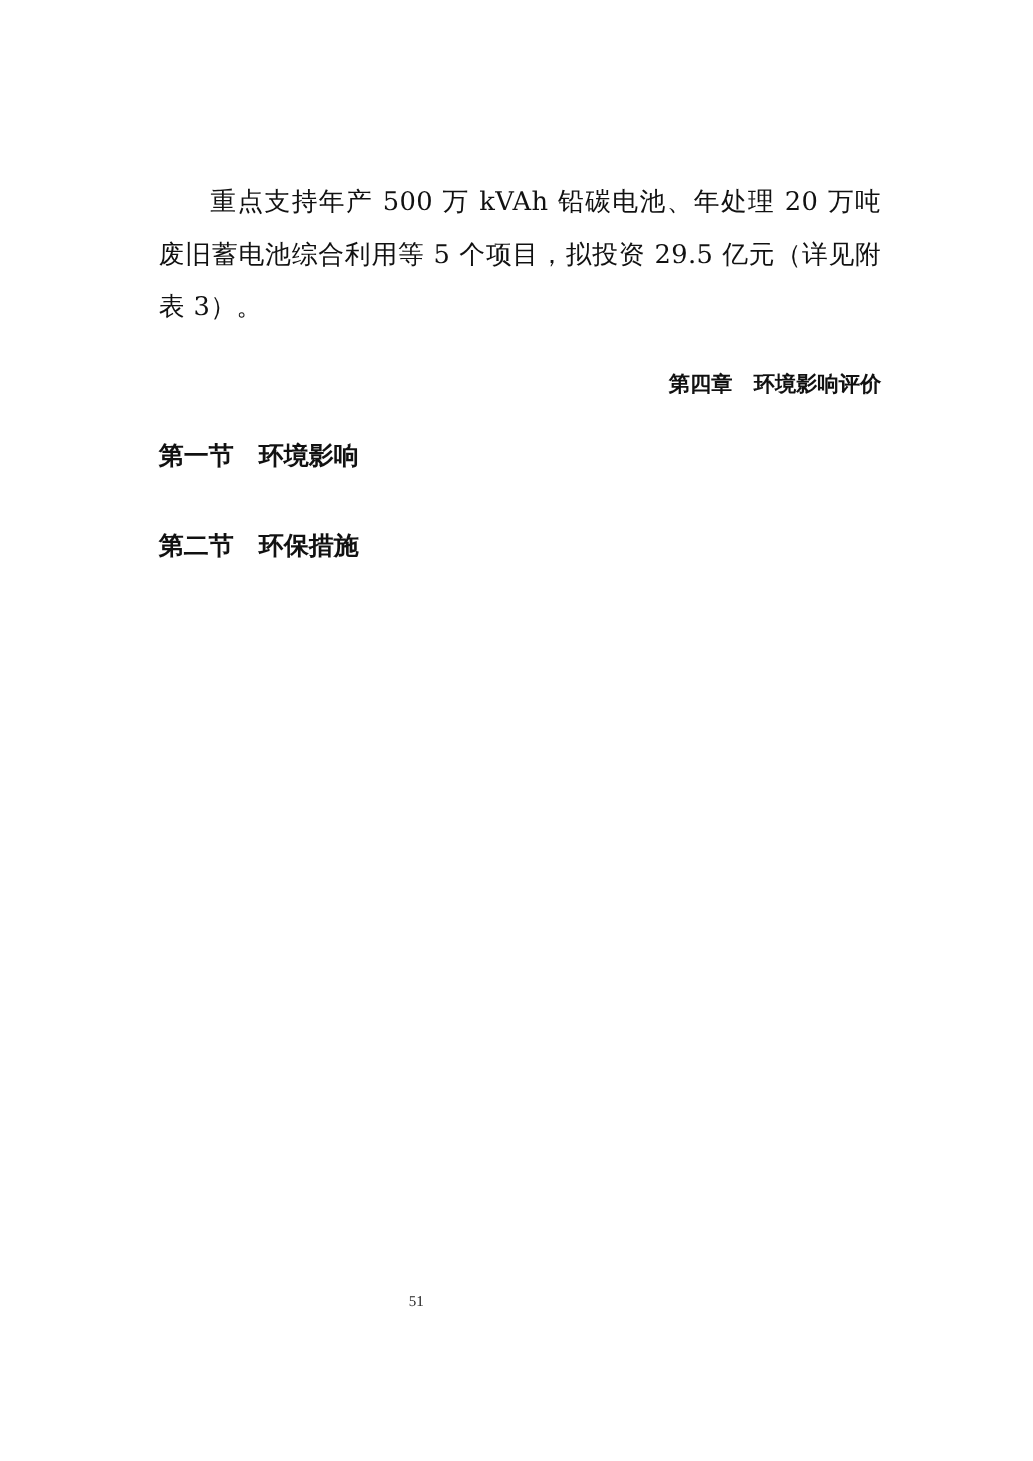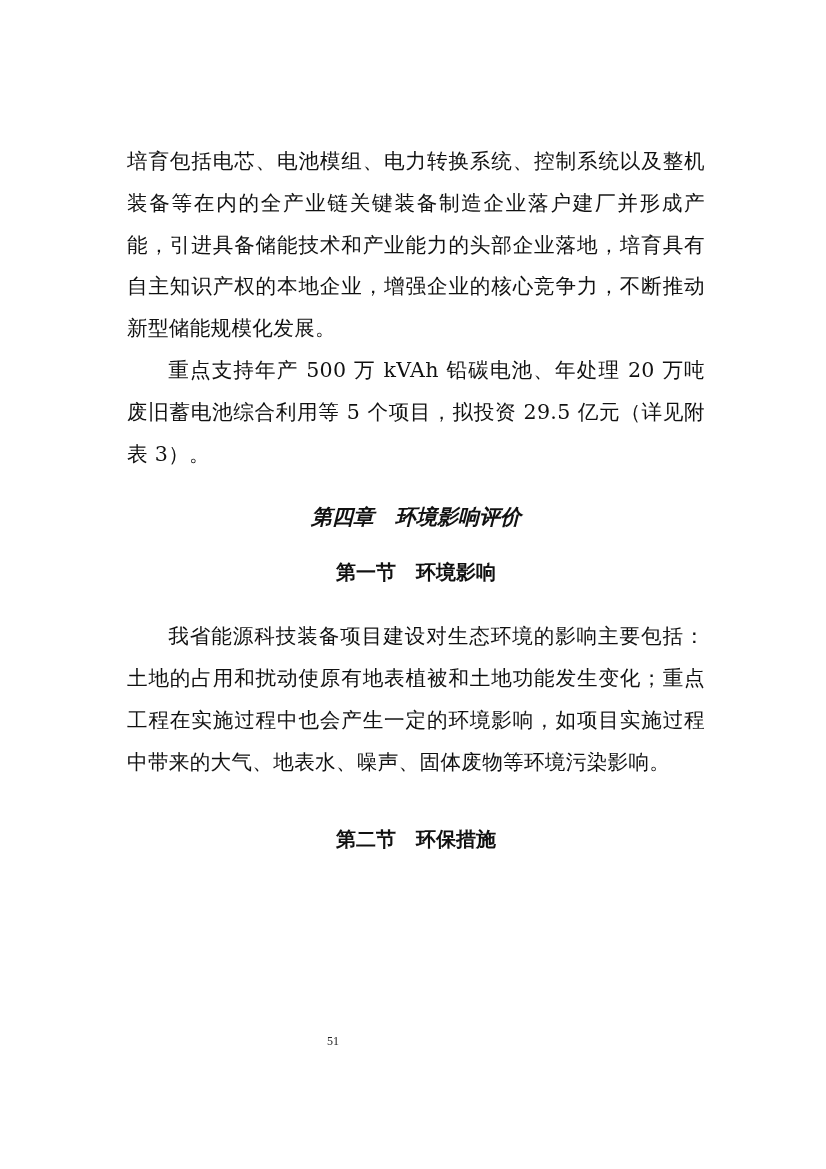--- a/index.html
+++ b/index.html
@@ -27,55 +27,51 @@
       text-align: justify;
       text-align-last: left;
       margin: 0;
       letter-spacing: 0.3px;
     }
     .para.indent {
       text-indent: 2em;
     }
     .chapter-title {
       font-family: "DejaVu Sans", "Liberation Sans", sans-serif;
-      font-size: 21px;
+      font-size: 17px;
       font-weight: bold;
-      text-align: center;
+      text-align: right;
       margin: 0;
       line-height: 30px;
       white-space: pre;
-      font-style: italic;
     }
     .section-title {
-      font-family: Liberation Mono, monospace;
+      font-family: Liberation Serif, serif;
       font-size: 20px;
-      text-align: center;
       margin: 0;
       line-height: 30px;
       white-space: pre;
     }
     .page-number {
       position: absolute;
       top: 1034px;
       left: 0;
       width: 666px;
       text-align: center;
       font-family: "Liberation Serif", "DejaVu Serif", serif;
       font-size: 12px;
       color: #222222;
     }
   </style>
 </head>
 <body>
 
 <div class="page">
-  <p class="para">培育包括电芯、电池模组、电力转换系统、控制系统以及整机装备等在内的全产业链关键装备制造企业落户建厂并形成产能，引进具备储能技术和产业能力的头部企业落地，培育具有自主知识产权的本地企业，增强企业的核心竞争力，不断推动新型储能规模化发展。</p>
   <p class="para indent">重点支持年产 500 万 kVAh 铅碳电池、年处理 20 万吨废旧蓄电池综合利用等 5 个项目，拟投资 29.5 亿元（详见附表 3）。</p>
 
   <h1 class="chapter-title" style="margin-top:27px;">第四章　环境影响评价</h1>
 
   <h2 class="section-title" style="margin-top:27px;">第一节　环境影响</h2>
-  <p class="para indent" style="margin-top:27px;">我省能源科技装备项目建设对生态环境的影响主要包括：土地的占用和扰动使原有地表植被和土地功能发生变化；重点工程在实施过程中也会产生一定的环境影响，如项目实施过程中带来的大气、地表水、噪声、固体废物等环境污染影响。</p>
 
   <h2 class="section-title" style="margin-top:42px;">第二节　环保措施</h2>
 </div>
 
 <div class="page-number">51</div>
 
 </body></html>

